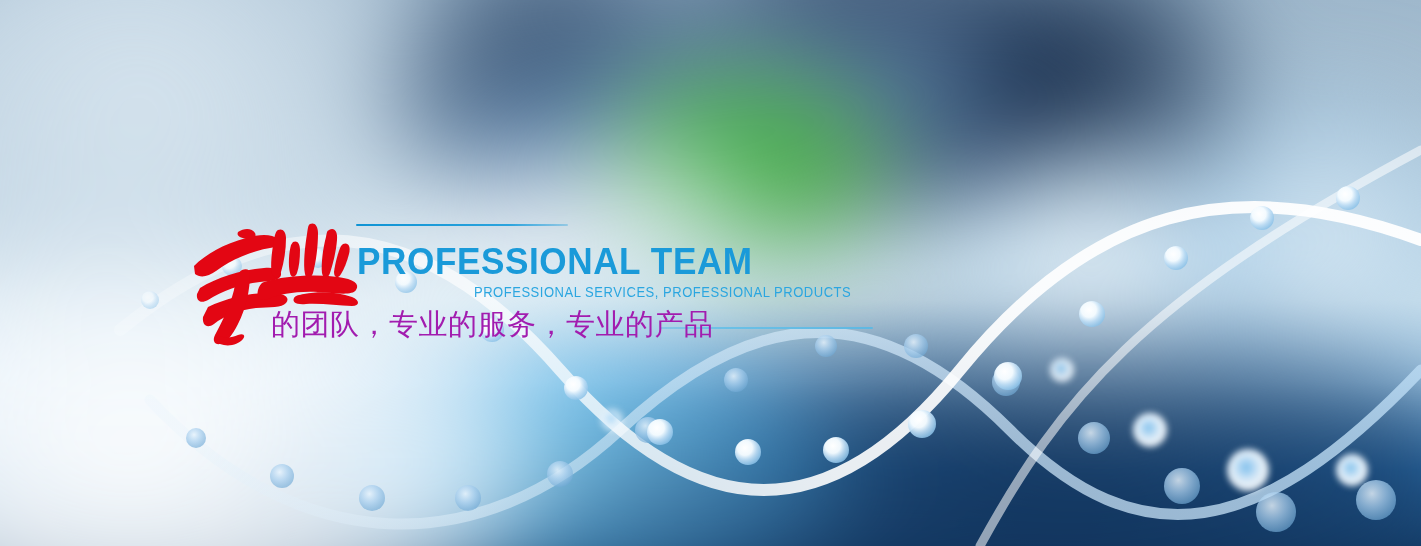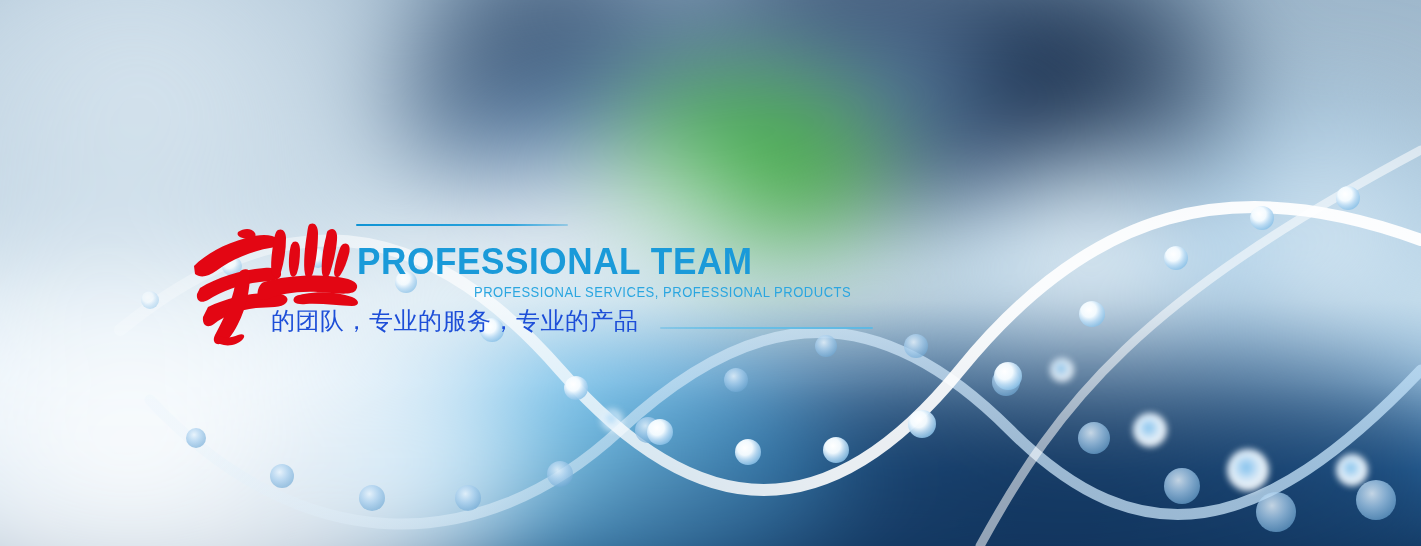--- a/index.html
+++ b/index.html
@@ -213,24 +213,24 @@
     transform: scaleX(.93);
     transform-origin: left center;
     line-height: 1;
   }
 
   .tagline-cn {
     position: absolute;
     left: 271px;
     top: 306px;
     font-family: "DejaVu Sans", "Liberation Sans", sans-serif;
-    font-size: 24px;
+    font-size: 29px;
     font-weight: normal;
     letter-spacing: .5px;
-    color: #1d4ed8;
+    color: #a21caf;
     white-space: nowrap;
     line-height: 1.25;
   }
 </style>
 </head>
 <body>
 
 <div class="banner">
 
   <div class="bg-layer bg-base"></div>

